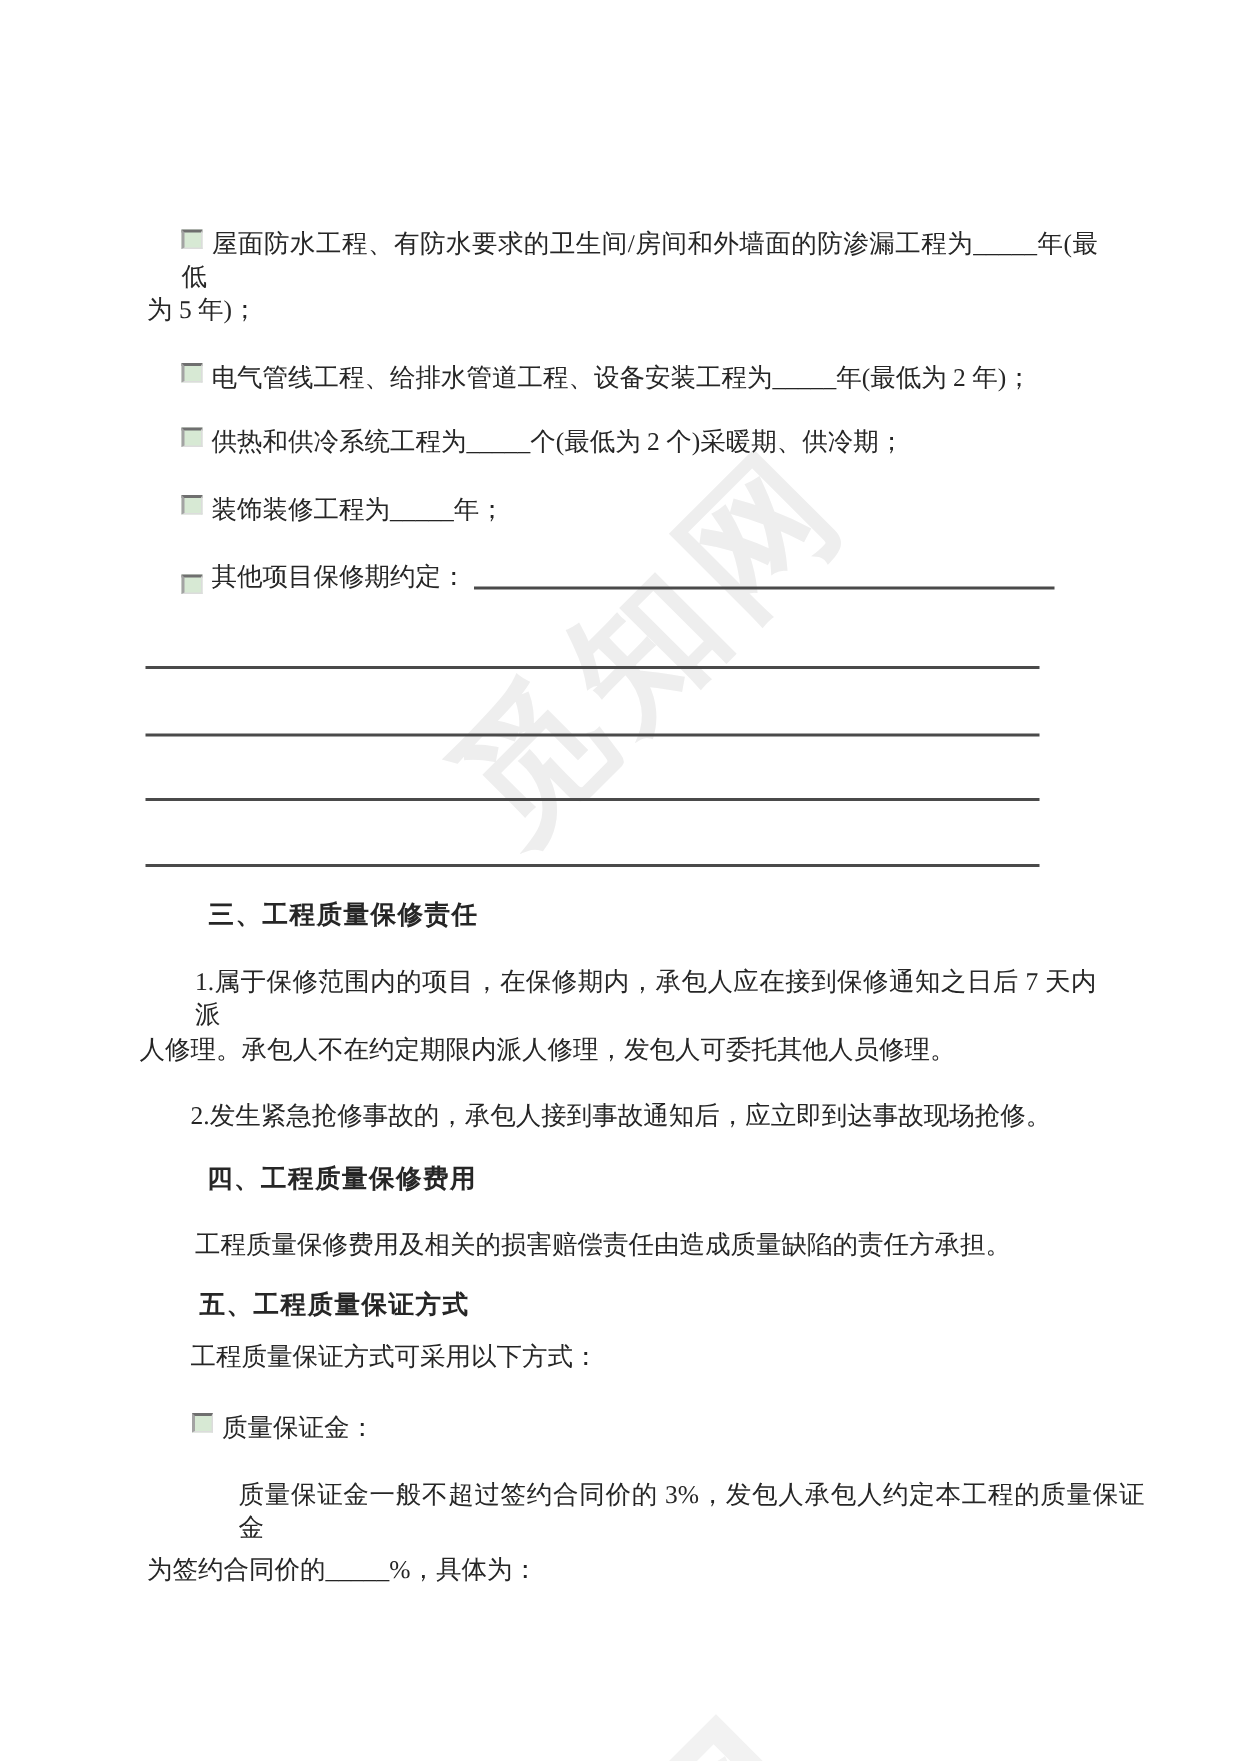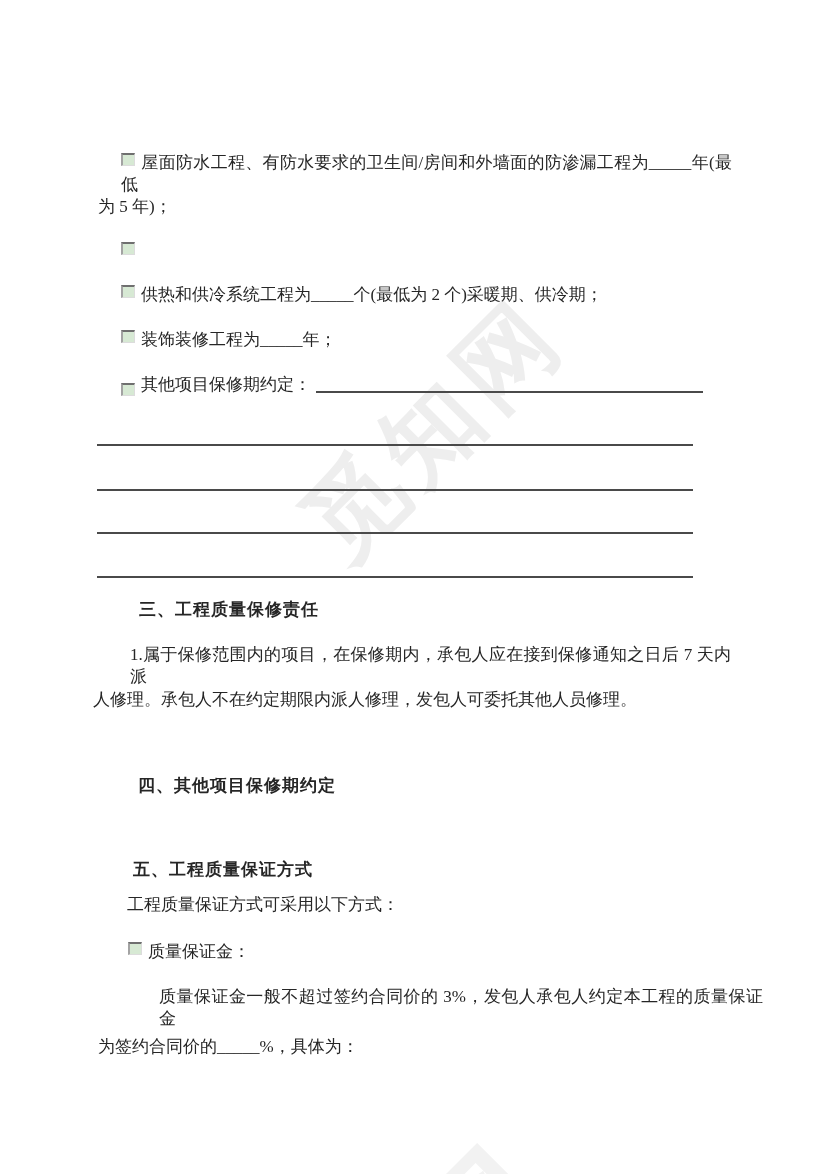--- a/index.html
+++ b/index.html
@@ -94,21 +94,21 @@
 
 
   <div class="row fill" style="left:121px; top:152px; width:611px;">
     <span class="cbx"></span><span>屋面防水工程、有防水要求的卫生间/房间和外墙面的防渗漏工程为_____年(最低</span>
   </div>
   <div class="row" style="left:98px; top:196px;">
     <span>为 5 年)；</span>
   </div>
 
   <div class="row" style="left:121px; top:241px;">
-    <span class="cbx"></span>
+    <span class="cbx"></span><span>电气管线工程、给排水管道工程、设备安装工程为_____年(最低为 2 年)；</span>
   </div>
 
   <div class="row" style="left:121px; top:284px;">
     <span class="cbx"></span><span>供热和供冷系统工程为_____个(最低为 2 个)采暖期、供冷期；</span>
   </div>
 
   <div class="row" style="left:121px; top:329px;">
     <span class="cbx"></span><span>装饰装修工程为_____年；</span>
   </div>
 
@@ -119,22 +119,24 @@
   </div>
 
   <div class="blank-line" style="left:97px; top:444px; width:596px;"></div>
   <div class="blank-line" style="left:97px; top:489px; width:596px;"></div>
   <div class="blank-line" style="left:97px; top:532px; width:596px;"></div>
   <div class="blank-line" style="left:97px; top:576px; width:596px;"></div>
 
   <div class="row heading" style="left:139px; top:599px;">三、工程质量保修责任</div>
   <div class="row fill" style="left:130px; top:644px; width:601px;">1.属于保修范围内的项目，在保修期内，承包人应在接到保修通知之日后 7 天内派</div>
   <div class="row" style="left:93px; top:689px;">人修理。承包人不在约定期限内派人修理，发包人可委托其他人员修理。</div>
+  <div class="row" style="left:127px; top:733px;">2.发生紧急抢修事故的，承包人接到事故通知后，应立即到达事故现场抢修。</div>
 
-  <div class="row heading" style="left:138px; top:775px;">四、其他项目保修期约定</div>
+  <div class="row heading" style="left:138px; top:775px;">四、工程质量保修费用</div>
+  <div class="row" style="left:130px; top:819px;">工程质量保修费用及相关的损害赔偿责任由造成质量缺陷的责任方承担。</div>
 
   <div class="row heading" style="left:133px; top:859px;">五、工程质量保证方式</div>
   <div class="row" style="left:127px; top:894px;">工程质量保证方式可采用以下方式：</div>
 
   <div class="row" style="left:128px; top:941px;">
     <span class="cbx"></span><span>质量保证金：</span>
   </div>
 
   <div class="row fill" style="left:127px; top:986px; width:604px;margin-left:32px;">质量保证金一般不超过签约合同价的 3%，发包人承包人约定本工程的质量保证金</div>
   <div class="row" style="left:98px; top:1036px;">为签约合同价的_____%，具体为：</div>

